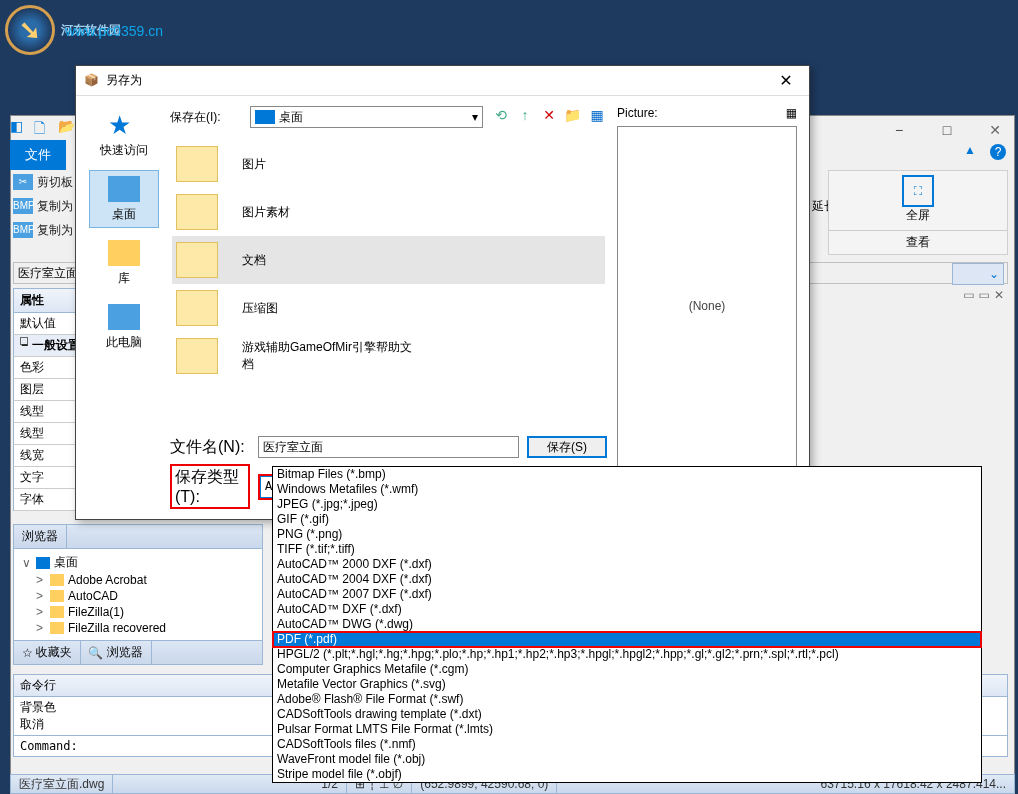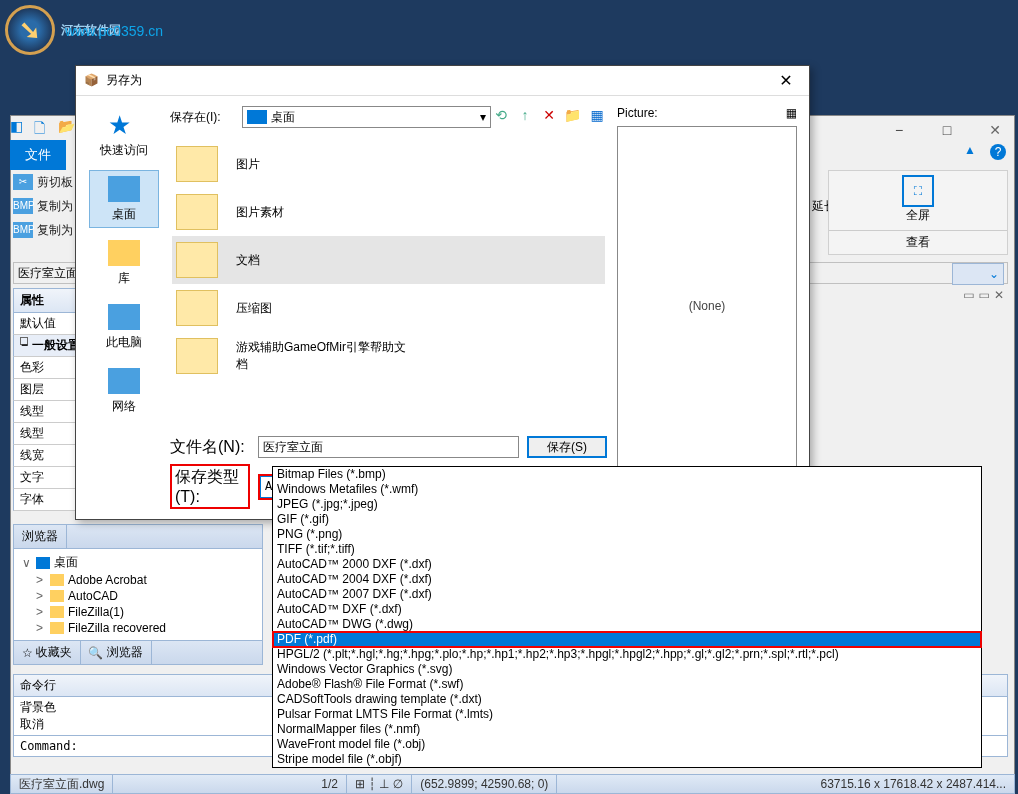--- a/index.html
+++ b/index.html
@@ -81,29 +81,29 @@
 .dlg-left { width: 72px; display: flex; flex-direction: column; align-items: center; gap: 6px; }
 .dlg-left .place { width: 70px; height: 58px; display: flex; flex-direction: column; align-items: center; justify-content: center; font-size: 11px; gap: 4px; }
 .dlg-left .place.sel { background: #cde4f7; border: 1px solid #7ab4e0; }
 .dlg-left .place .pico { width: 32px; height: 26px; background: #4aa0e0; }
 .dlg-left .place .pico.star { background: none; color: #0078d7; font-size: 26px; line-height: 26px; }
 .dlg-left .place .pico.lib { background: #ffd060; }
 .dlg-left .place .pico.pc { background: #4aa0e0; }
 .dlg-left .place .pico.net { background: #4aa0e0; }
 
 .dlg-center { flex: 1; display: flex; flex-direction: column; }
-.dlg-row { display: flex; align-items: center; margin-bottom: 10px; }
+.dlg-row { display: flex; align-items: center; gap: 8px; margin-bottom: 10px; }
 .dlg-row .lbl { width: 72px; font-size: 12px; text-align: left; }
 .dlg-lookin { flex: 1; height: 22px; border: 1px solid #888; display: flex; align-items: center; padding: 0 4px; font-size: 12px; }
 .dlg-lookin .dicon { width: 20px; height: 14px; background: #0078d7; margin-right: 4px; }
 .dlg-toolbar { display: flex; gap: 4px; }
 .dlg-toolbar .tb { width: 20px; height: 20px; font-size: 14px; color: #4a8; text-align: center; }
 
 .dlg-files { flex: 1; border: none; padding: 2px; }
-.dlg-files .file-item { display: flex; align-items: center; gap: 18px; padding: 6px 4px; }
+.dlg-files .file-item { display: flex; align-items: center; gap: 24px; padding: 6px 4px; }
 .dlg-files .file-item.sel { background: #e5e5e5; text-align: right; }
 .dlg-files .file-item .fico { width: 42px; height: 36px; background: #ffe9a8; border: 1px solid #e0c060; }
 .dlg-files .file-item .fname { font-size: 12px; }
 
 .dlg-bottom { display: flex; flex-direction: column; gap: 6px; margin-top: 8px; }
 .dlg-brow { display: flex; align-items: center; gap: 8px; }
 .dlg-brow .blbl { width: 80px; font-size: 16px; }
 .dlg-brow .binput { flex: 1; height: 22px; border: 1px solid #888; padding: 0 4px; font-size: 12px; }
 .dlg-brow .bbtn { width: 80px; height: 22px; border: 1px solid #888; background: #efefef; font-size: 12px; }
 .dlg-brow .bbtn.primary { border: 2px solid #0078d7; }
@@ -279,24 +279,20 @@
           <div class="pico"></div>
           <span>桌面</span>
         </div>
       <div class="place">
           <div class="pico lib"></div>
           <span>库</span>
         </div>
       <div class="place">
           <div class="pico pc"></div>
           <span>此电脑</span>
-        </div>
-      <div class="place">
-          <div class="pico net"></div>
-          <span>网络</span>
         </div>
     </div>
 
     <div class="dlg-center">
       <div class="dlg-row">
         <span class="lbl">保存在(I):</span>
         <div class="dlg-lookin">
           <span class="dicon"></span>
           <span>桌面</span>
           <span style="margin-left:auto">▾</span>
@@ -367,20 +363,21 @@
     <div class="opt">GIF (*.gif)</div>
     <div class="opt">PNG (*.png)</div>
     <div class="opt">TIFF (*.tif;*.tiff)</div>
     <div class="opt">AutoCAD™ 2000 DXF (*.dxf)</div>
     <div class="opt">AutoCAD™ 2004 DXF (*.dxf)</div>
     <div class="opt">AutoCAD™ 2007 DXF (*.dxf)</div>
     <div class="opt">AutoCAD™ DXF (*.dxf)</div>
     <div class="opt">AutoCAD™ DWG (*.dwg)</div>
     <div class="opt sel hl">PDF (*.pdf)</div>
     <div class="opt">HPGL/2 (*.plt;*.hgl;*.hg;*.hpg;*.plo;*.hp;*.hp1;*.hp2;*.hp3;*.hpgl;*.hpgl2;*.hpp;*.gl;*.gl2;*.prn;*.spl;*.rtl;*.pcl)</div>
-    <div class="opt">Windows Vector Graphics (*.svg)</div>
+    <div class="opt">Computer Graphics Metafile (*.cgm)</div>
+    <div class="opt">Metafile Vector Graphics (*.svg)</div>
     <div class="opt">Adobe® Flash® File Format (*.swf)</div>
     <div class="opt">CADSoftTools drawing template (*.dxt)</div>
     <div class="opt">Pulsar Format LMTS File Format (*.lmts)</div>
-    <div class="opt">NormalMapper files (*.nmf)</div>
+    <div class="opt">CADSoftTools files (*.nmf)</div>
     <div class="opt">WaveFront model file (*.obj)</div>
     <div class="opt">Stripe model file (*.objf)</div>
   </div>
 
 </body></html>

